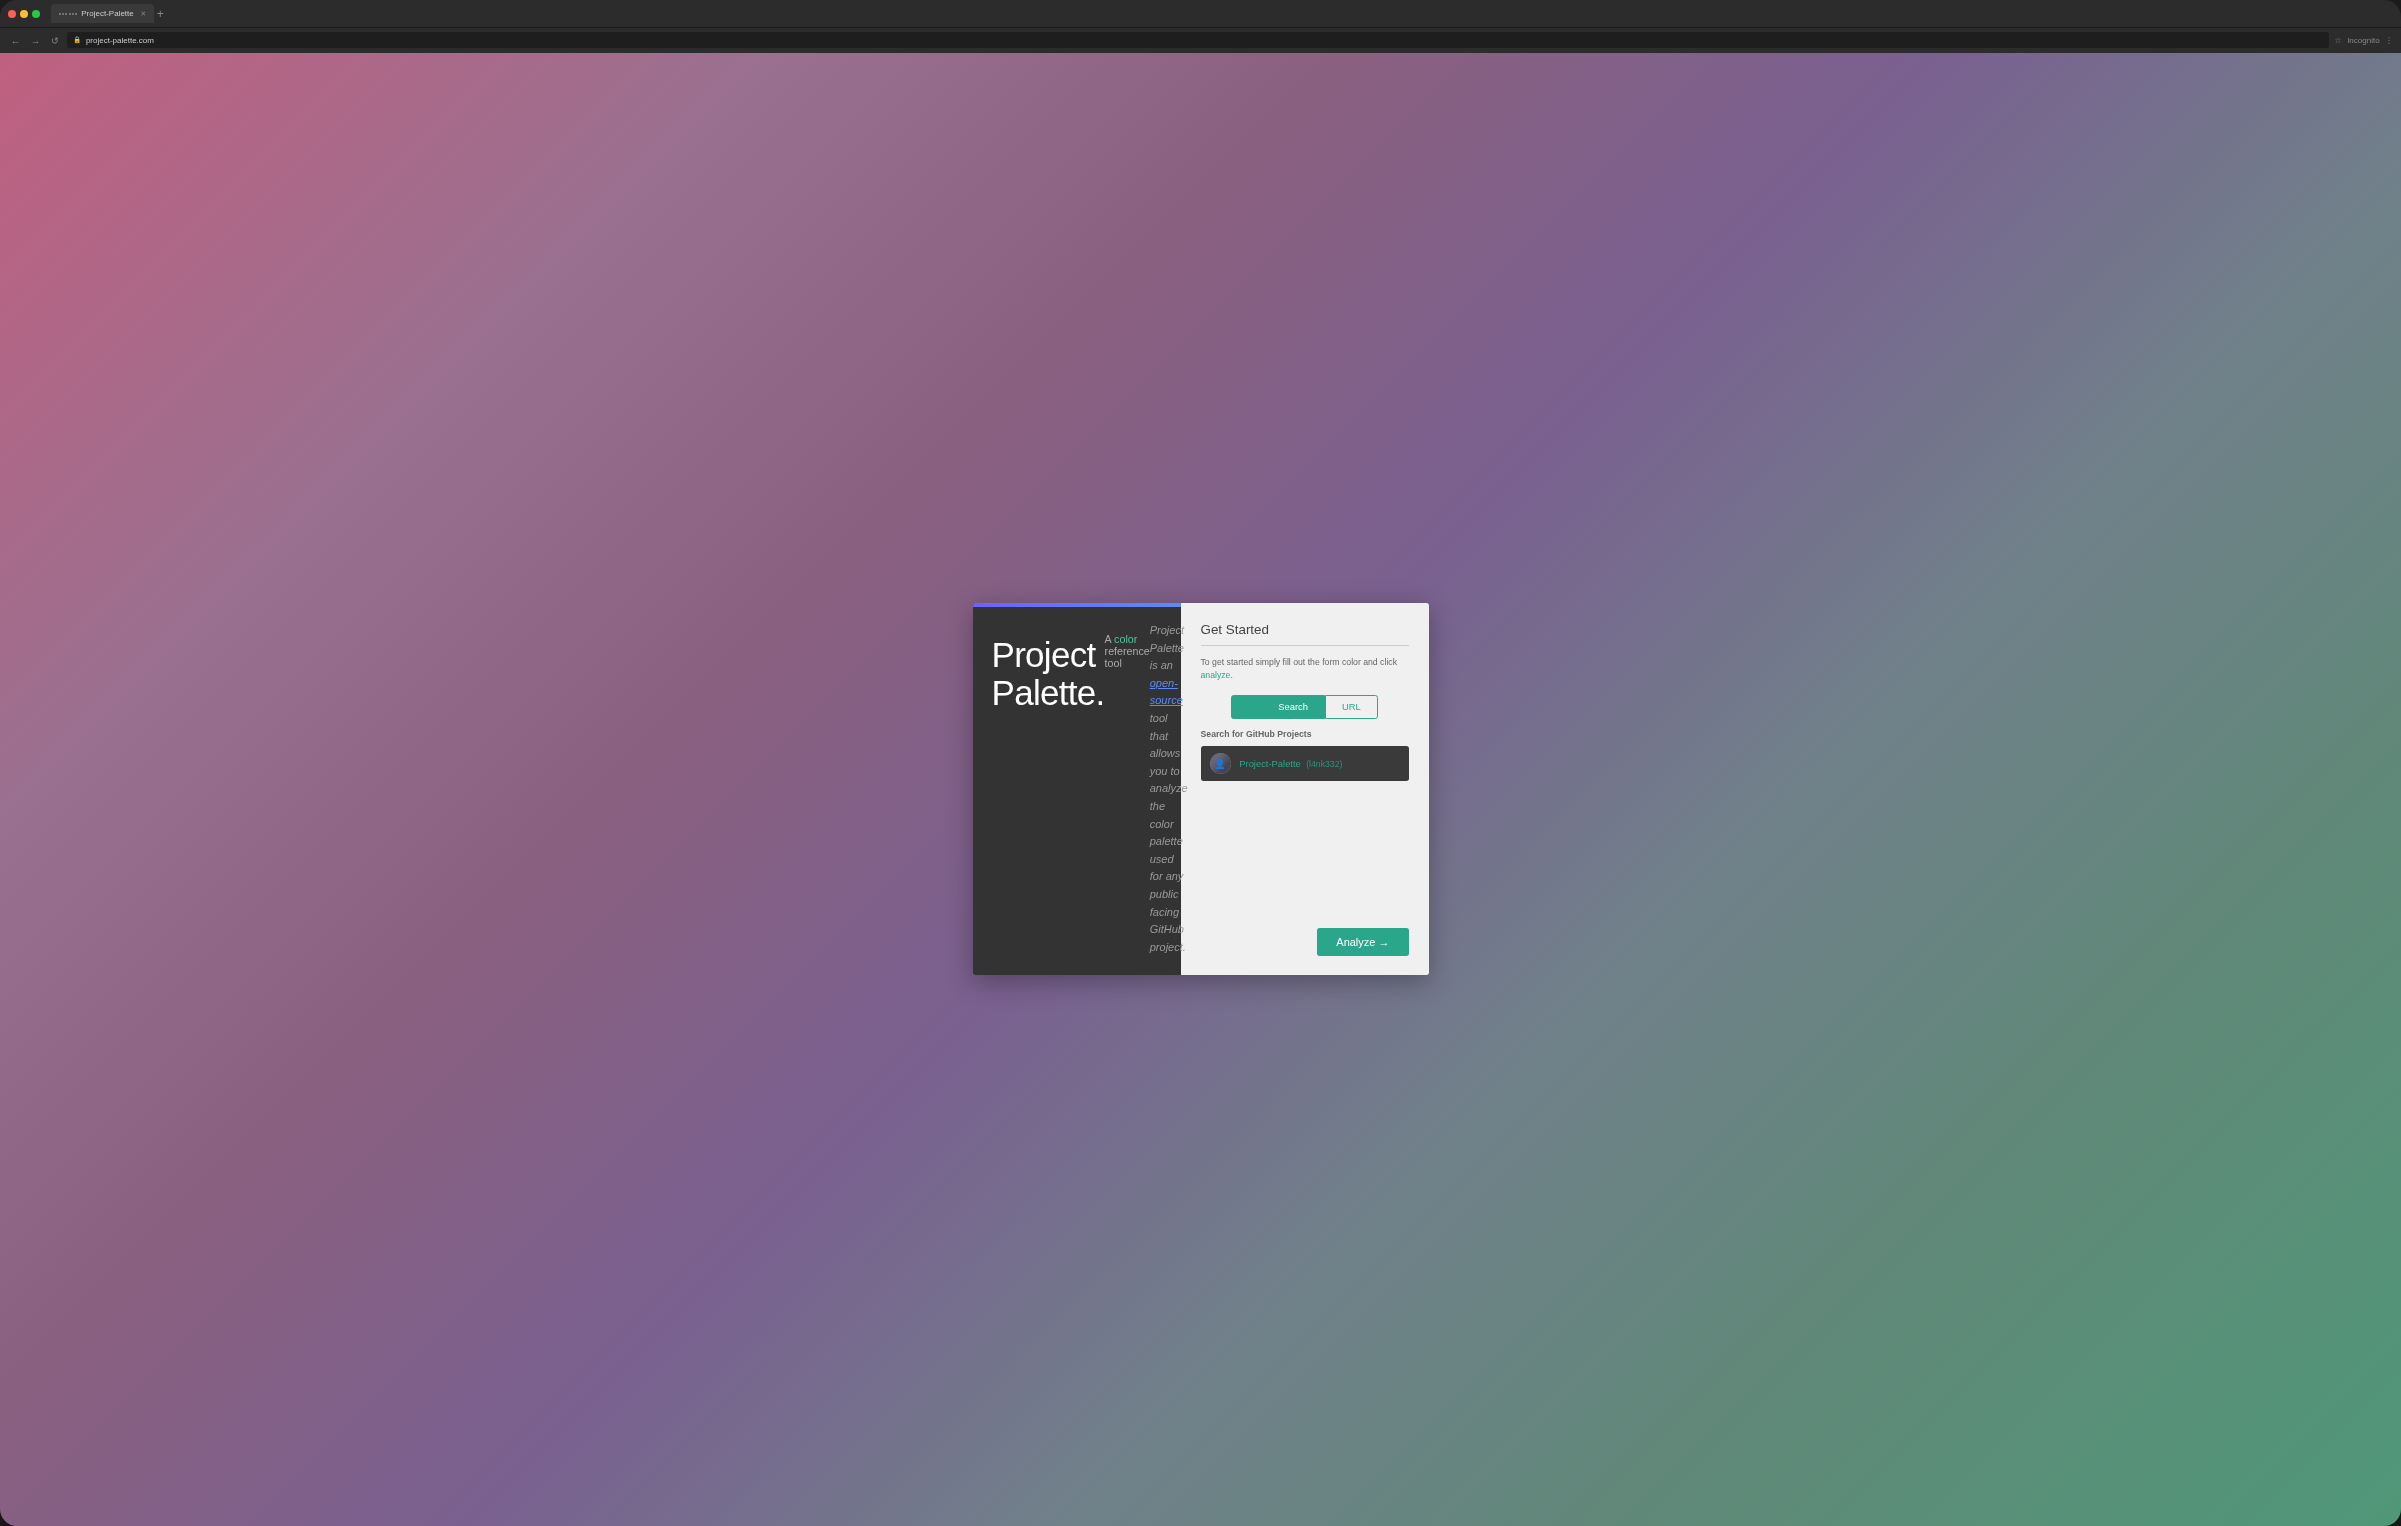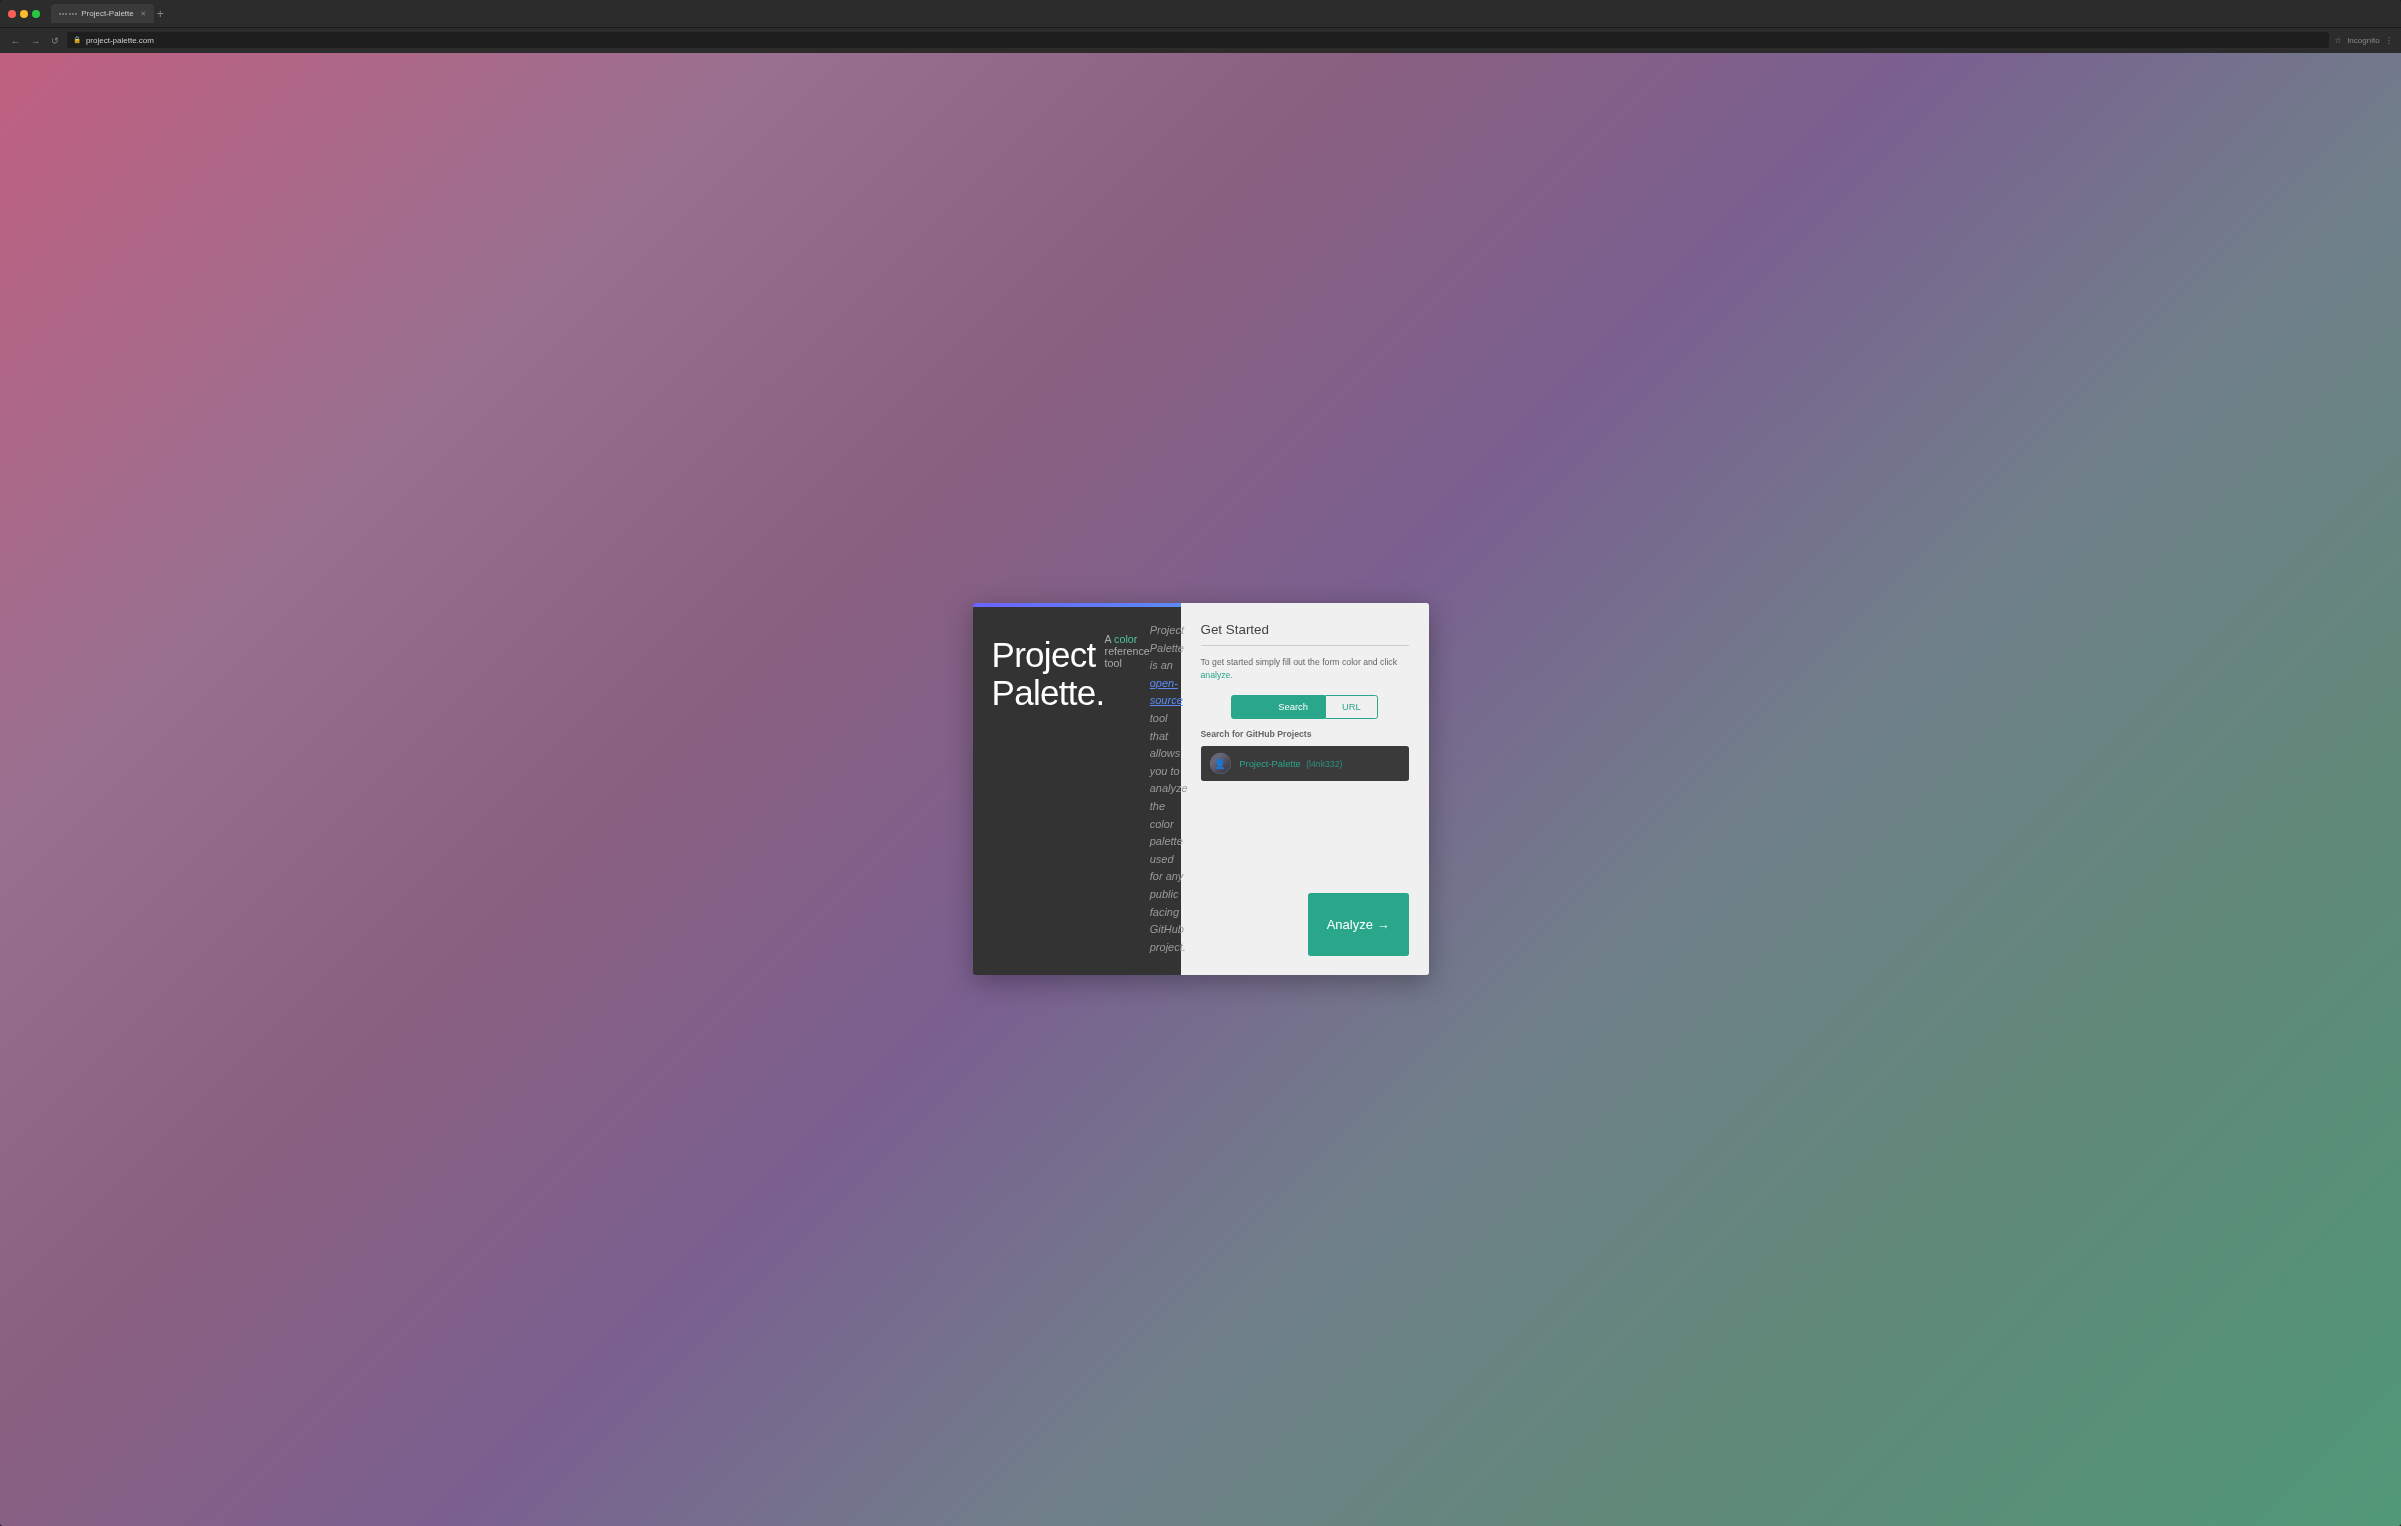--- a/index.html
+++ b/index.html
@@ -11,21 +11,21 @@
       height: 100vh;
       overflow: hidden;
     }
 
     
     .browser-window {
       width: 100%;
       height: 100%;
       display: flex;
       flex-direction: column;
-      border-radius: 3px;
+      border-radius: 17px;
       overflow: hidden;
       box-shadow: 0 13.4px 40px rgba(0,0,0,0.5);
     }
 
     .browser-titlebar {
       background: #2c2c2c;
       height: 27px;
       display: flex;
       align-items: center;
       padding: 0 8px;
@@ -340,22 +340,22 @@
       font-size: 8.7px;
       opacity: 0.8;
     }
 
     .analyze-btn {
       align-self: flex-end;
       background: #2aa68a;
       color: white;
       border: none;
       border-radius: 2.7px;
-      padding: 24px 19px;
-      font-size: 13px;
+      padding: 8px 19px;
+      font-size: 11px;
       cursor: pointer;
       display: flex;
       align-items: center;
       gap: 5.4px;
       margin-top: auto;
     }
   </style>
 </head>
 <body>
 

